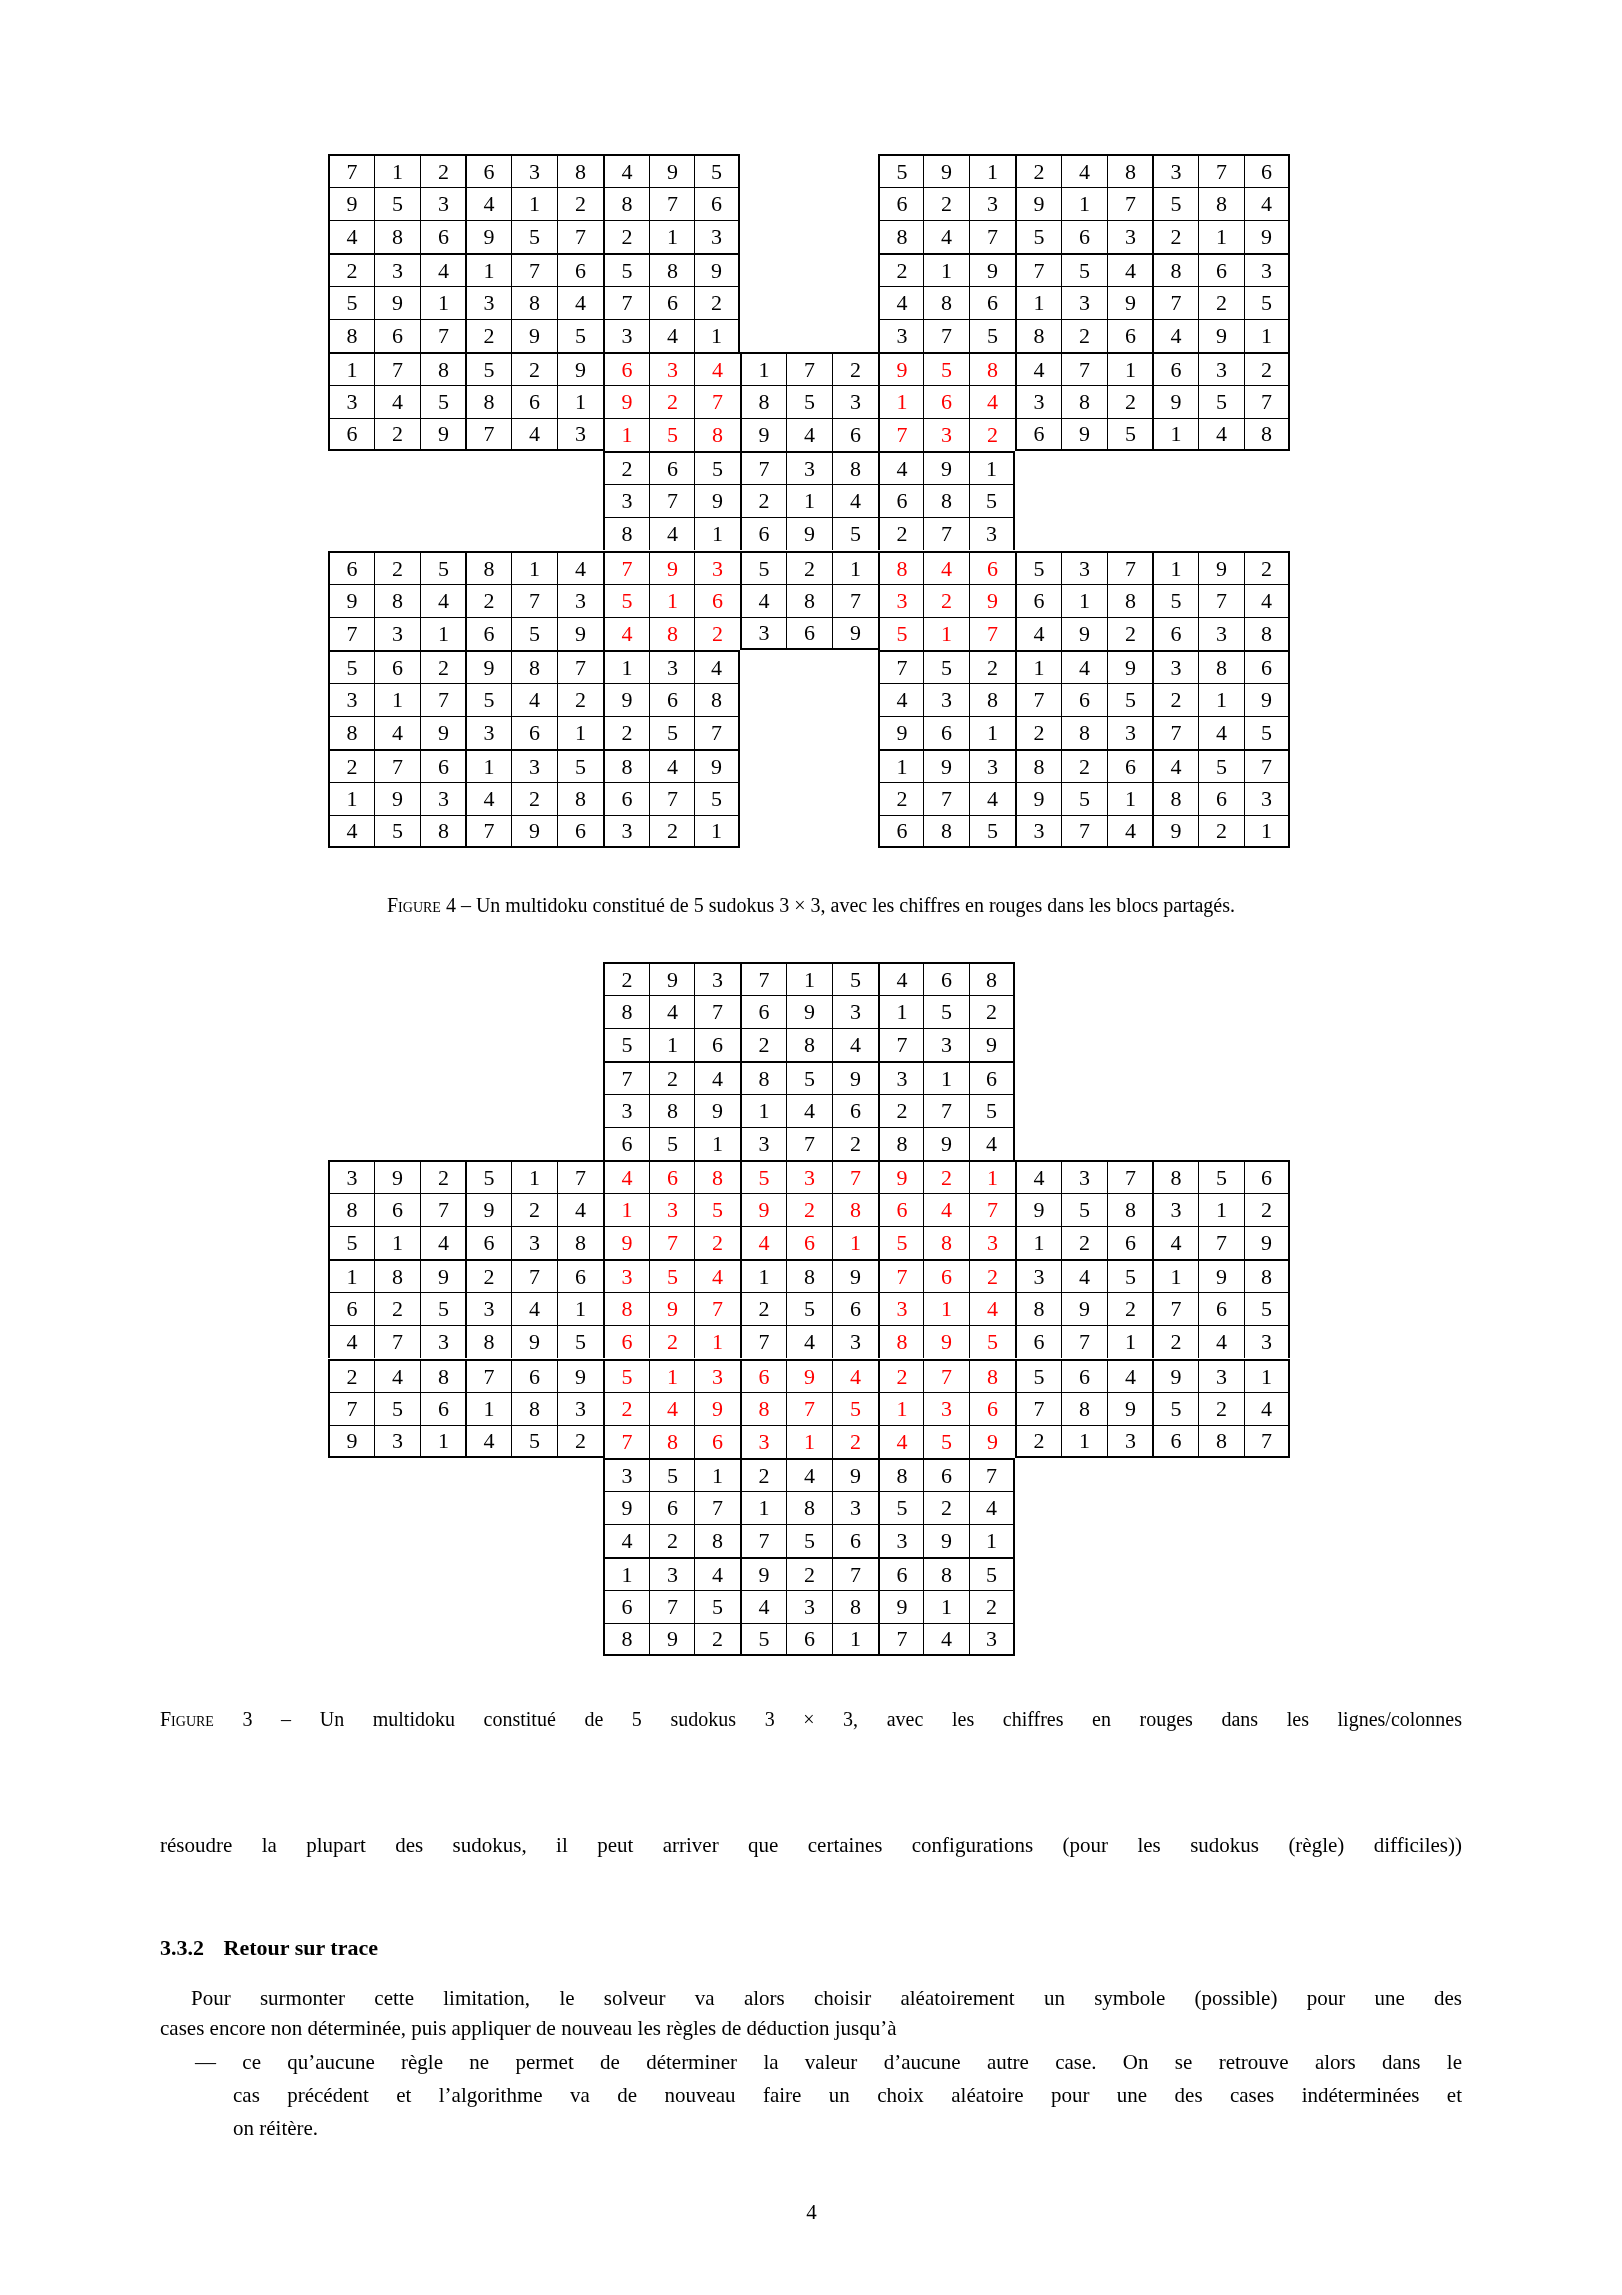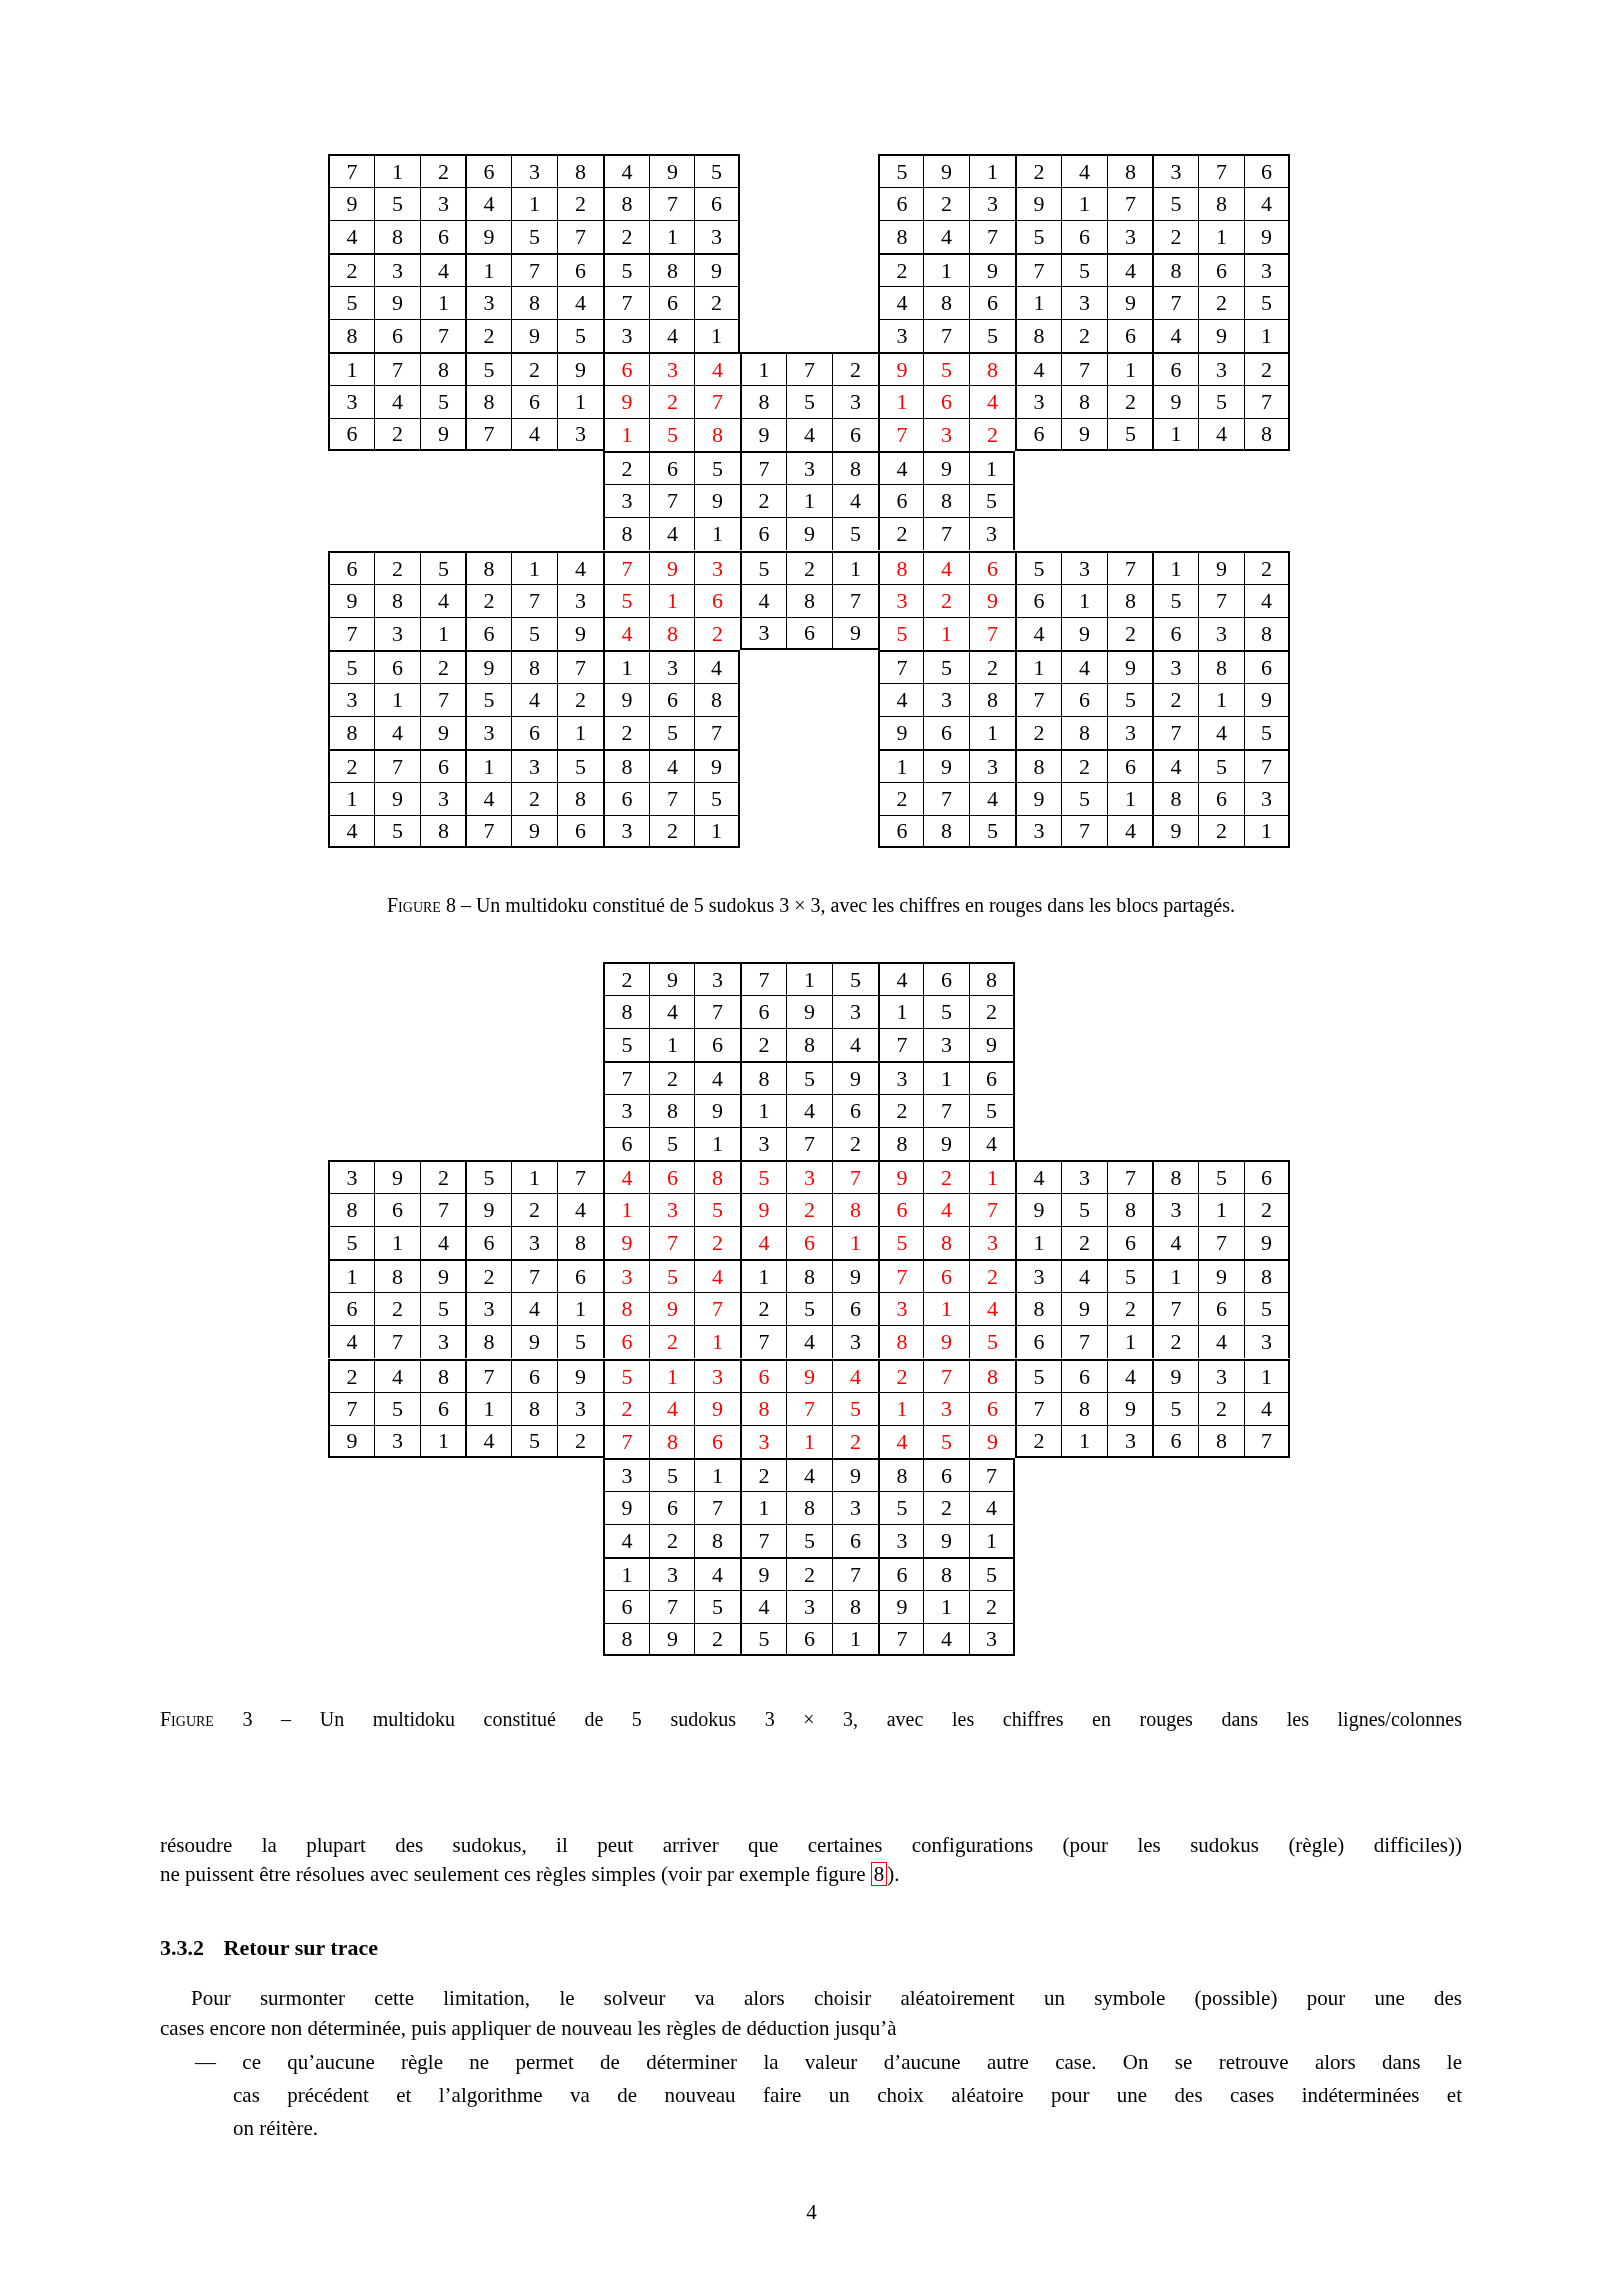--- a/index.html
+++ b/index.html
@@ -394,21 +394,21 @@
       <div class="cell" style="left: 641px; top: 661px; border-width: 0.7px 0px 2px 0.7px;">5</div>
       <div class="cell" style="left: 687px; top: 661px; border-width: 0.7px 0px 2px 2px;">3</div>
       <div class="cell" style="left: 733px; top: 661px; border-width: 0.7px 0px 2px 0.7px;">7</div>
       <div class="cell" style="left: 779px; top: 661px; border-width: 0.7px 0px 2px 0.7px;">4</div>
       <div class="cell" style="left: 824px; top: 661px; border-width: 0.7px 0px 2px 2px;">9</div>
       <div class="cell" style="left: 870px; top: 661px; border-width: 0.7px 0px 2px 0.7px;">2</div>
       <div class="cell" style="left: 916px; top: 661px; border-width: 0.7px 2px 2px 0.7px;">1</div>
     </div>
 
   <div class="textblock caption center" style="top:891px;">
-    <span class="sc">Figure 8 –</span><span> Un multidoku constitué de 5 sudokus 3 × 3, avec les chiffres en rouges dans les blocs partagés.</span>
+    <span class="sc">Figure 4 –</span><span> Un multidoku constitué de 5 sudokus 3 × 3, avec les chiffres en rouges dans les blocs partagés.</span>
   </div>
 
   <div class="grid" style="left:328px;top:962px;">
       <div class="cell" style="left: 275px; top: 0px; border-width: 2px 0px 0px 2px;">2</div>
       <div class="cell" style="left: 321px; top: 0px; border-width: 2px 0px 0px 0.7px;">9</div>
       <div class="cell" style="left: 366px; top: 0px; border-width: 2px 0px 0px 0.7px;">3</div>
       <div class="cell" style="left: 412px; top: 0px; border-width: 2px 0px 0px 2px;">7</div>
       <div class="cell" style="left: 458px; top: 0px; border-width: 2px 0px 0px 0.7px;">1</div>
       <div class="cell" style="left: 504px; top: 0px; border-width: 2px 0px 0px 0.7px;">5</div>
       <div class="cell" style="left: 550px; top: 0px; border-width: 2px 0px 0px 2px;">4</div>
@@ -703,21 +703,20 @@
       <div class="cell" style="left: 595px; top: 661px; border-width: 0.7px 0px 2px 0.7px;">4</div>
       <div class="cell" style="left: 641px; top: 661px; border-width: 0.7px 2px 2px 0.7px;">3</div>
     </div>
 
   <div class="textblock caption" style="top:1703px;line-height:33px;">
     <div class="jline"><span class="sc">Figure 3 –</span><span> Un multidoku constitué de 5 sudokus 3 × 3, avec les chiffres en rouges dans les lignes/colonnes</span></div>
   </div>
 
   <div class="textblock" style="top:1831px;">
     <div class="jline">résoudre la plupart des sudokus, il peut arriver que certaines configurations (pour les sudokus (règle) difficiles))</div>
-    <div><span>ne puissent être résolues avec seulement ces règles simples (voir par exemple figure </span><span class="linkbox">8</span><span>).</span></div>
   </div>
 
   <div class="textblock heading" style="top:1933px;">
     <span class="hnum">3.3.2</span><span>Retour sur trace</span>
   </div>
 
   <div class="textblock" style="top:1983px;line-height:30px;">
     <div class="jline indent1">Pour surmonter cette limitation, le solveur va alors choisir aléatoirement un symbole (possible) pour une des</div>
     <div>cases encore non déterminée, puis appliquer de nouveau les règles de déduction jusqu’à</div>
   </div>

